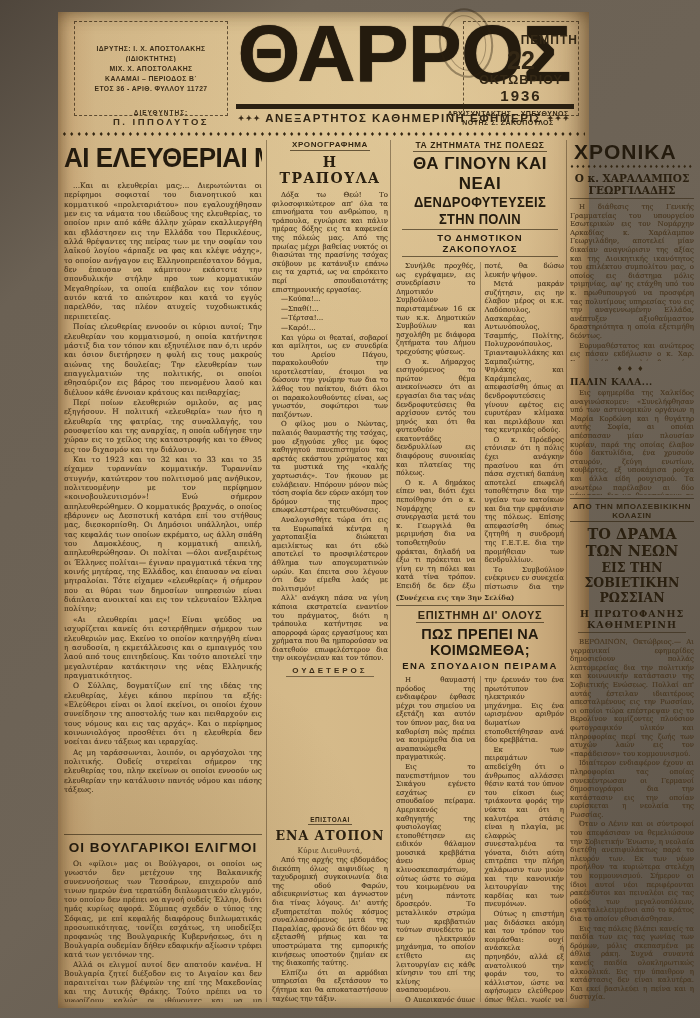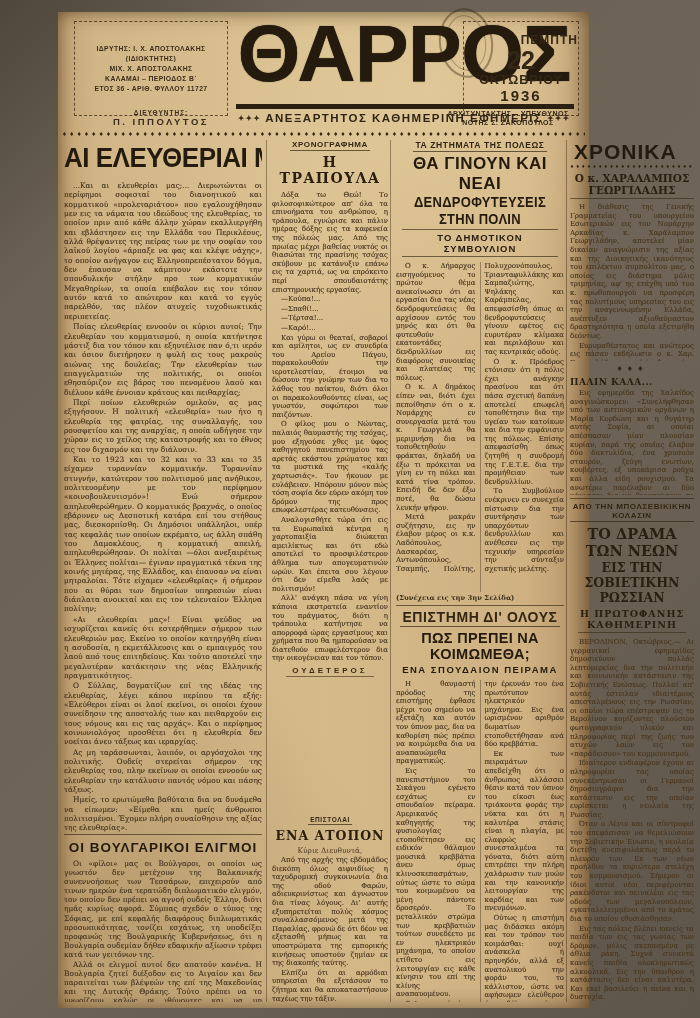--- a/index.html
+++ b/index.html
@@ -162,21 +162,20 @@
       <div class="block" style="height:694px">
         <div class="headline-xl">ΑΙ ΕΛΕΥΘΕΡΙΑΙ ΜΑΣ</div>
         <div class="bodytext" style="line-height:9.35px">
             <p>...Και αι ελευθερίαι μας;... Διερωτώνται οι περίφημοι σοφισταί του διανοητικού και κομματικού «προλεταριάτου» που εγαλουχήθησαν μεν εις τα νάματα του ιδεώδους της ελευθερίας, το οποίον πριν από κάθε άλλην χώραν εκαλλιεργήθη και εβλάστησεν εις την Ελλάδα του Περικλέους, αλλά θρέψαντες της πείρας των με την σοφίαν του λαϊκού λογίου «άρπαξε να φας και κλέψε νάχης», το οποίον ανήγαγον εις Ελληνοπρεπέστατον δόγμα, δεν έπαυσαν να κάμπτουν εκάστοτε την σπονδυλικήν στήλην προ των κομματικών Μεγαθηρίων, τα οποία επέβαλον εις τον τόπον αυτόν κατά το απώτερον και κατά το εγγύς παρελθόν, τας πλέον ατυχείς τυχοδιωκτικάς περιπετείας.</p>
             <p>Ποίας ελευθερίας εννοούν οι κύριοι αυτοί; Την ελευθερίαν του κομματισμού, η οποία κατήντησε μάστιξ δια τον τόπον και εξηυτέλισε παν ό,τι ιερόν και όσιον διετήρησεν η φυλή εις τους μακρούς αιώνας της δουλείας; Την ελευθερίαν των επαγγελματιών της πολιτικής, οι οποίοι εθησαύριζον εις βάρος του πενομένου λαού και διέλυον κάθε έννοιαν κράτους και πειθαρχίας;</p>
             <p>Περί ποίων ελευθεριών ομιλούν, ας μας εξηγήσουν. Η πολιτική «ελευθερία» των ήτο η ελευθερία της φατρίας, της συναλλαγής, του ρουσφετίου και της αναρχίας, η οποία ωδήγησε την χώραν εις το χείλος της καταστροφής και το έθνος εις τον διχασμόν και την διάλυσιν.</p>
             <p>Και το 1923 και το 32 και το 33 και το 35 είχαμεν τυραννίαν κομματικήν. Τυραννίαν στυγνήν, κατώτερον του πολιτισμού μας ανήθικον, πολιτευομένην με τον περίφημον «κοινοβουλευτισμόν»! Ενώ σήμερον απηλευθερώθημεν. Ο κομματικός βραχνάς, ο οποίος εβάρυνεν ως Δεσποτική κατάρα επί του στήθους μας, διεσκορπίσθη. Οι Δημόσιοι υπάλληλοι, υπέρ τας κεφαλάς των οποίων εκρέματο, ως άλλη σπάθη του Δαμοκλέους, η κομματική απειλή, απηλευθερώθησαν. Οι πολίται —όλοι ανεξαιρέτως οι Έλληνες πολίται— έγιναν πραγματικά τέκνα της κοινής μητέρας, της Ελλάδος, και έπαυσαν να είναι μητραλοίαι. Τότε είχαμεν «ελευθερίας» ή σήμερον που αι θύραι των δημοσίων υπηρεσιών είναι διάπλατα ανοικταί και εις τον τελευταίον Έλληνα πολίτην;</p>
             <p>«Αι ελευθερίαι μας»! Είναι ψεύδος να ισχυρίζεται κανείς ότι εστερήθημεν σήμερον των ελευθεριών μας. Εκείνο το οποίον κατηργήθη είναι η ασυδοσία, η εκμετάλλευσις και ο εμπαιγμός του λαού από τους επιτηδείους. Και τούτο αποτελεί την μεγαλυτέραν κατάκτησιν της νέας Ελληνικής πραγματικότητος.</p>
             <p>Ο Σύλλας, δογματίζων επί της ιδέας της ελευθερίας, λέγει κάπου περίπου τα εξής: «Ελεύθεροι είναι οι λαοί εκείνοι, οι οποίοι έχουν συνείδησιν της αποστολής των και πειθαρχούν εις τους νόμους και εις τας αρχάς». Και ο περίφημος κοινωνιολόγος προσθέτει ότι η ελευθερία δεν νοείται άνευ τάξεως και ιεραρχίας.</p>
             <p>Ας μη ταράσσωνται, λοιπόν, οι αργόσχολοι της πολιτικής. Ουδείς στερείται σήμερον της ελευθερίας του, πλην εκείνων οι οποίοι εννοούν ως ελευθερίαν την κατάλυσιν παντός νόμου και πάσης τάξεως.</p>
-            <p>Ημείς, το ερωτώμεθα βαθύτατα δια να δυνάμεθα να είπωμεν: «Είμεθα και ημείς άνθρωποι πολιτισμένοι. Έχομεν πλήρη συναίσθησιν της αξίας της ελευθερίας».</p>
           </div>
       </div>
       <div class="block toprule" style="height:174px;padding-top:3px">
         <div class="head-sans" style="font-size:13.5px;letter-spacing:1px;margin:2px 0 4px">ΟΙ ΒΟΥΛΓΑΡΙΚΟΙ ΕΛΙΓΜΟΙ</div>
         <div class="bodytext">
             <p>Οι «φίλοι» μας οι Βούλγαροι, οι οποίοι ως γνωστόν δεν μετέχουν της Βαλκανικής συνεννοήσεως των Τεσσάρων, επιχειρούν από τινων ημερών ένα τερατώδη διπλωματικόν ελιγμόν, τον οποίον δεν πρέπει να αγνοή ουδείς Έλλην, διότι ημάς κυρίως αφορά. Σύμπας σχεδόν ο τύπος της Σόφιας, με επί κεφαλής διαφόρους διπλωματικάς προσωπικότητας, τονίζει εσχάτως, τη υποδείξει προφανώς της Βουλγαρικής Κυβερνήσεως, ότι η Βουλγαρία ουδεμίαν δήθεν εδαφικήν αξίωσιν τρέφει κατά των γειτόνων της.</p>
             <p>Αλλά οι ελιγμοί αυτοί δεν απατούν κανένα. Η Βουλγαρία ζητεί διέξοδον εις το Αιγαίον και δεν παραιτείται των βλέψεών της επί της Μακεδονίας και της Δυτικής Θράκης. Τούτο πρέπει να το γνωρίζουν καλώς οι ιθύνοντες και να μη παρασύρωνται από τας μελισταλάκτους διαβεβαιώσεις των εκ του βορρά γειτόνων.</p>
           </div>
       </div>
     </div>
@@ -208,36 +207,37 @@
           </div>
 
       </div>
     </div>
 
     <div class="col" id="col3">
       <div class="block">
         <div class="kicker" style="font-size:8.5px"><span class="inner">ΤΑ ΖΗΤΗΜΑΤΑ ΤΗΣ ΠΟΛΕΩΣ</span></div>
         <div class="head-sans" style="font-size:17px;letter-spacing:.5px;margin-top:2px">ΘΑ ΓΙΝΟΥΝ ΚΑΙ ΝΕΑΙ</div>
         <div class="head-sans" style="font-size:13px;letter-spacing:.3px;transform:scaleY(1.15);margin:1px 0 4px">ΔΕΝΔΡΟΦΥΤΕΥΣΕΙΣ ΣΤΗΝ ΠΟΛΙΝ</div>
-        <div class="head-sans toprule" style="font-size:9.5px;letter-spacing:1px;border-bottom:1px solid rgba(51,38,18,.65);padding:2px 0;margin:0 6px 5px">ΤΟ ΔΗΜΟΤΙΚΟΝ ΣΥΜΒΟΥΛΙΟΝ</div>
+        <div class="head-sans toprule" style="font-size:9.5px;letter-spacing:1px;border-bottom:1px solid rgba(51,38,18,.65);padding:2px 0;margin:0 6px 5px">ΤΟ ΔΗΜΟΤΙΚΟΝ ΖΑΚΟΠΟΥΛΟΣ</div>
         <div class="bodytext small twocol" style="height:330px">
+            <p>Συνήλθε προχθές, ως εγράψαμεν, εις συνεδρίασιν το Δημοτικόν Συμβούλιον παρισταμένων 16 εκ των κ.κ. Δημοτικών Συμβούλων και ησχολήθη με διάφορα ζητήματα του Δήμου τρεχούσης φύσεως.</p>
             <p>Ο κ. Δήμαρχος εισηγούμενος το πρώτον θέμα ανεκοίνωσεν ότι αι εργασίαι δια τας νέας δενδροφυτεύσεις θα αρχίσουν εντός του μηνός και ότι θα φυτευθούν εκατοντάδες δενδρυλλίων εις διαφόρους συνοικίας και πλατείας της πόλεως.</p>
             <p>Ο κ. Α δημάκος είπεν ναι, διότι έχει πεποίθησιν ότι ο κ. Νομάρχης εν συνεργασία μετά του κ. Γεωργιλά θα μεριμνήση δια να τοποθετηθούν φράκται, δηλαδή να έξω τι πρόκειται να γίνη εν τη πόλει και κατά τίνα τρόπον. Επειδή δε δεν έξω ποτέ, θα δώσω λευκήν ψήφον.</p>
             <p>Μετά μακράν συζήτησιν, εις ην έλαβον μέρος οι κ.κ. Λαδόπουλος, Δασκαρέας, Αντωνόπουλος, Τσαμπής, Πολίτης, Πολυχρονόπουλος, Τριανταφυλλάκης και Σαμπαζιώτης, Ψηλάκης και Καράμπελας, απεφασίσθη όπως αι δενδροφυτεύσεις γίνουν εφέτος εις ευρυτέραν κλίμακα και περιλάβουν και τας κεντρικάς οδούς.</p>
             <p>Ο κ. Πρόεδρος ετόνισεν ότι η πόλις έχει ανάγκην πρασίνου και ότι πάσα σχετική δαπάνη αποτελεί επωφελή τοποθέτησιν δια την υγείαν των κατοίκων και δια την εμφάνισιν της πόλεως. Επίσης απεφασίσθη όπως ζητηθή η συνδρομή της Γ.Ε.Τ.Ε. δια την προμήθειαν των δενδρυλλίων.</p>
             <p>Το Συμβούλιον ενέκρινεν εν συνεχεία πίστωσιν δια την συντήρησιν των υπαρχόντων δενδρυλλίων και ανέθεσεν εις την τεχνικήν υπηρεσίαν την σύνταξιν σχετικής μελέτης.</p>
           </div>
         <div class="cont-note" style="margin:2px 0 3px">(Συνέχεια εις την 3ην Σελίδα)</div>
       </div>
       <div class="block toprule" style="padding-top:3px">
-        <div class="kicker" style="font-size:14px"><span class="inner">ΕΠΙΣΤΗΜΗ ΔΙ' ΟΛΟΥΣ</span></div>
+        <div class="kicker" style="font-size:11px"><span class="inner">ΕΠΙΣΤΗΜΗ ΔΙ' ΟΛΟΥΣ</span></div>
         <div class="head-sans" style="font-size:14.5px;letter-spacing:.3px;margin:3px 0 2px">ΠΩΣ ΠΡΕΠΕΙ ΝΑ ΚΟΙΜΩΜΕΘΑ;</div>
         <div class="head-sans" style="font-size:9.5px;letter-spacing:1.5px;margin:0 0 5px">ΕΝΑ ΣΠΟΥΔΑΙΟΝ ΠΕΙΡΑΜΑ</div>
         <div class="bodytext small twocol" style="height:372px">
-            <p>Η θαυμαστή πρόοδος της επιστήμης έφθασε μέχρι του σημείου να εξετάζη και αυτόν τον ύπνον μας, δια να καθορίση πώς πρέπει να κοιμώμεθα δια να αναπαυώμεθα πραγματικώς.</p>
+            <p>Η θαυμαστή πρόοδος της ενδιαφέρον έφθασε μέχρι του σημείου να εξετάζη και αυτόν τον ύπνον μας, δια να καθορίση πώς πρέπει να κοιμώμεθα δια να αναπαυώμεθα πραγματικώς.</p>
             <p>Εις το πανεπιστήμιον του Σικάγου εγένετο εσχάτως εν σπουδαίον πείραμα. Αμερικανός καθηγητής της φυσιολογίας ετοποθέτησεν εις ειδικόν θάλαμον μουσικά κρεββάτια άνευ όμως κλινοσκεπασμάτων, ούτως ώστε το σώμα του κοιμωμένου να μένη πάντοτε δροσερόν. Το μεταλλικόν στρώμα των κρεββατιών τούτων συνεδέετο με εν ηλεκτρικόν μηχάνημα, το οποίον ετίθετο εις λειτουργίαν εις κάθε κίνησιν του επί της κλίνης αναπαυομένου.</p>
             <p>Ο Αμερικανός όμως ιατρός Τζώνσον είχε την έμπνευσιν να χρησιμοποιήση δια την έρευνάν του ένα πρωτότυπον ηλεκτρικόν μηχάνημα. Εις ένα ωρισμένον αριθμόν δωματίων ετοποθετήθησαν ανά δύο κρεββάτια.</p>
             <p>Εκ των πειραμάτων απεδείχθη ότι ο άνθρωπος αλλάσσει θέσιν κατά τον ύπνον του είκοσι έως τριάκοντα φοράς την νύκτα και ότι η καλυτέρα στάσις είναι η πλαγία, με ελαφρώς συνεσταλμένα τα γόνατα, διότι αύτη επιτρέπει την πλήρη χαλάρωσιν των μυών και την κανονικήν λειτουργίαν της καρδίας και των πνευμόνων.</p>
             <p>Ούτως η επιστήμη μας διδάσκει ακόμη και τον τρόπον του κοιμάσθαι: ουχί ανάσκελα ή πρηνηδόν, αλλά εξ ανατολικού την φοράν του, το κάλλιστον, ώστε να αφήσωμεν ελεύθερον όπως θέλει, χωρίς να κουκουλωνώμεθα με μεθόδους ερμητικάς.</p>
           </div>
       </div>
     </div>
 
     <div class="col" id="col4">
       <div class="block">

